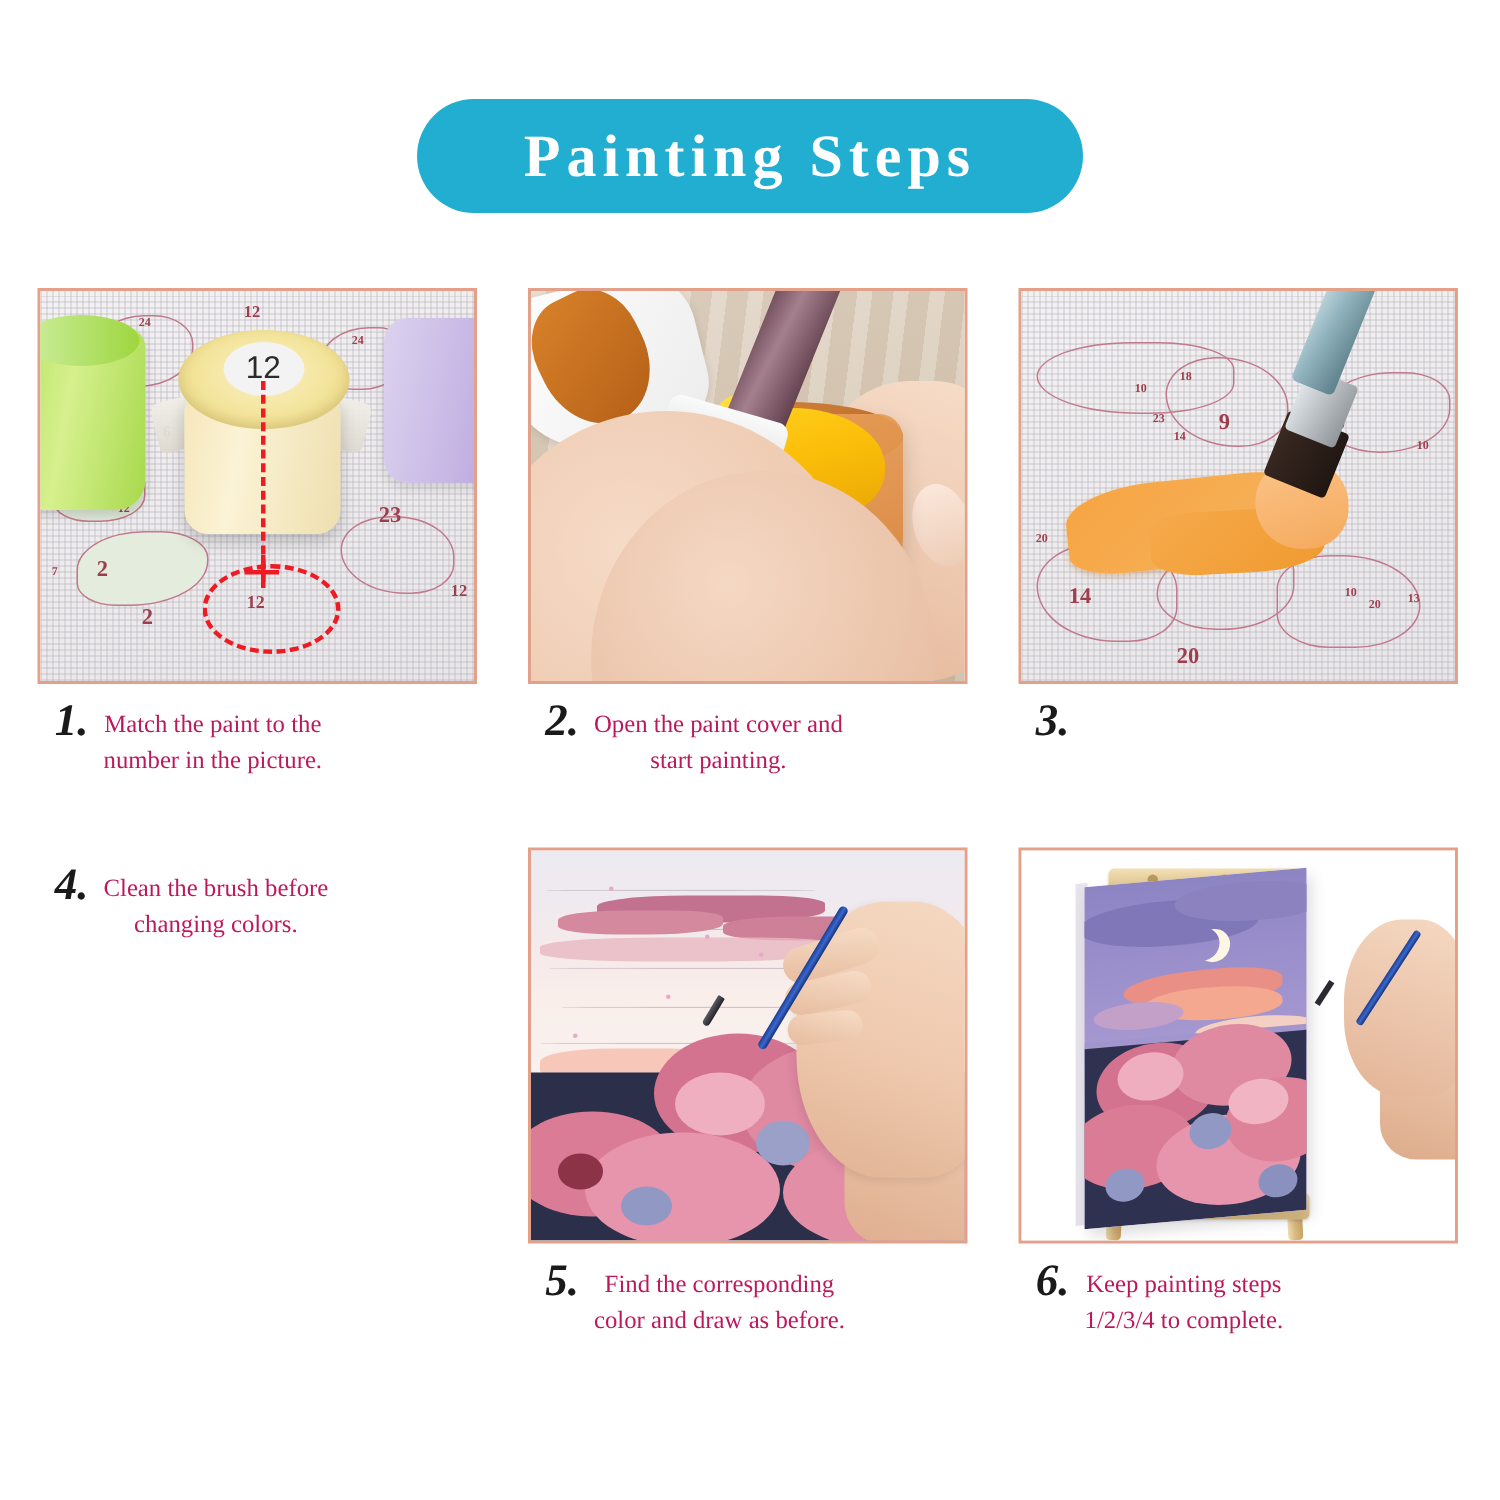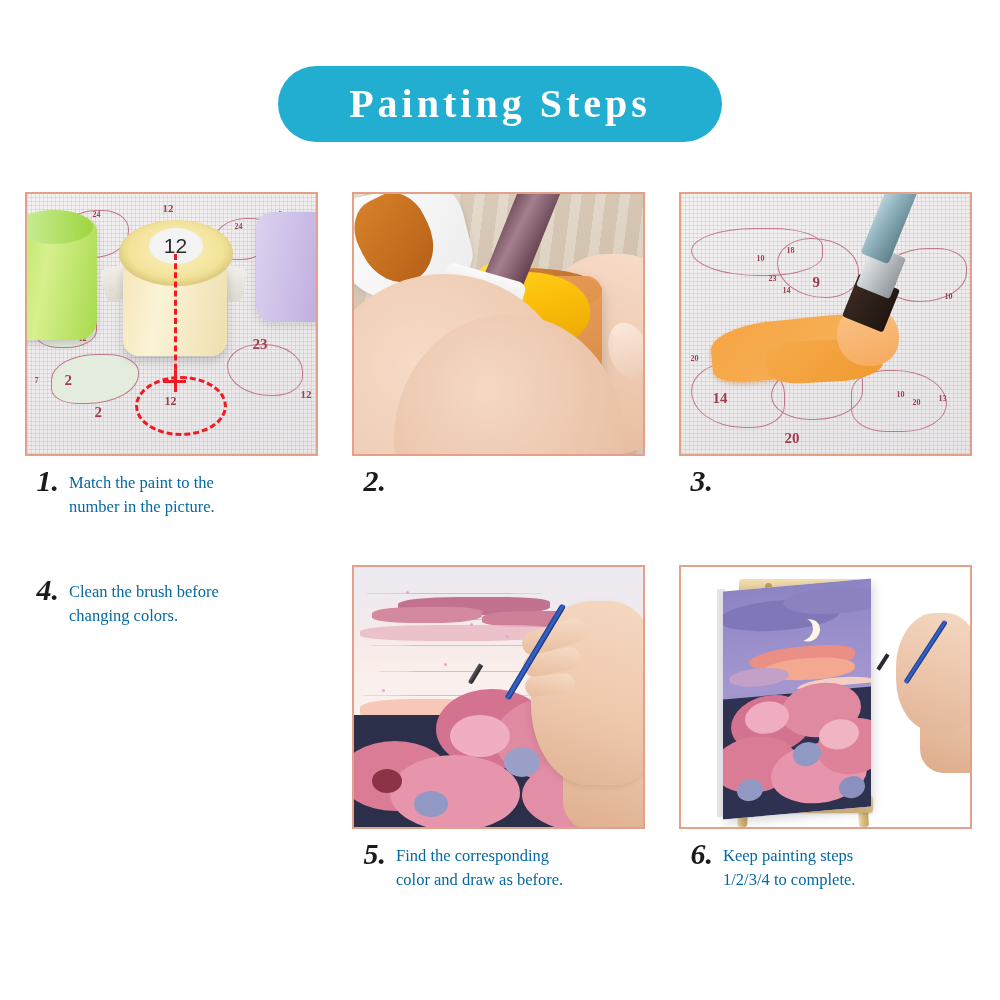--- a/index.html
+++ b/index.html
@@ -32,22 +32,22 @@
   }
   .photo{position:absolute;left:0;top:0;width:100%;height:100%;overflow:hidden;}
 
   .caption{display:flex;align-items:flex-start;margin-top:10px;padding-left:12px;}
   .step-num{
     font-size:30px;font-weight:bold;font-style:italic;color:#1a1a1a;
     line-height:1;margin-right:10px;flex:0 0 auto;
     font-family:"Liberation Serif","DejaVu Serif",serif;
   }
   .cap-text{
-    font-size:16.5px;color:#0369a1;line-height:1.45;
-    font-family:"Liberation Serif","DejaVu Serif",serif;padding-top:5px;
+    font-size:16.5px;color:#be185d;line-height:1.45;
+    font-family:"Liberation Serif","DejaVu Serif",serif;padding-top:5px;text-align:center;
   }
 
   
   .linen{
     position:absolute;inset:0;
     background:
       repeating-linear-gradient(0deg, rgba(175,175,185,.30) 0 1px, rgba(0,0,0,0) 1px 4px),
       repeating-linear-gradient(90deg, rgba(175,175,185,.30) 0 1px, rgba(0,0,0,0) 1px 4px),
       linear-gradient(160deg,#f4f1f2 0%,#efeced 50%,#e9e6e9 100%);
   }
@@ -308,20 +308,24 @@
             <div class="s2-capL">
               <div class="s2-capPaint"></div>
             </div>
             <div class="s2-hinge"></div>
             <div class="s2-finger-big"></div>
             <div class="s2-finger2"></div>
           </div>
         </div>
         <div class="caption">
           <span class="step-num">2.</span>
+          <span class="cap-text">
+            <span>Open the paint cover and</span><br>
+            <span>start painting.</span>
+          </span>
         </div>
       </div>
 
       <div class="cell">
         <div class="frame">
           <div class="photo">
             <div class="linen"></div>
 
             <div class="outline" style="left:10px;top:34px;width:130px;height:46px;border-radius:50% 40% 45% 55%;"></div>
             <div class="outline" style="left:96px;top:44px;width:80px;height:58px;border-radius:42% 58% 40% 60%;"></div>

